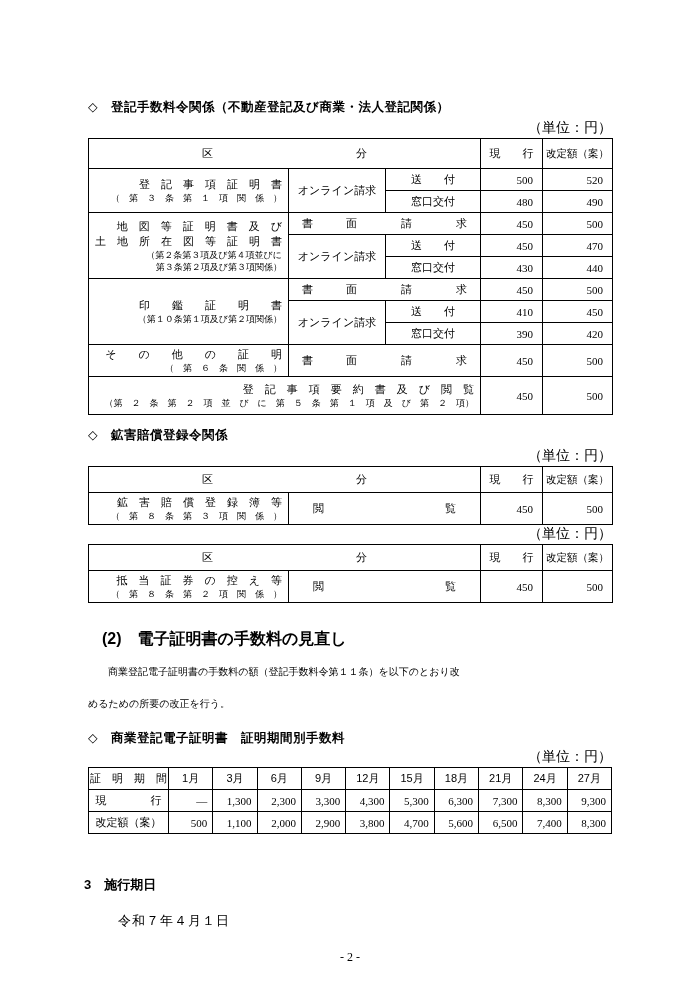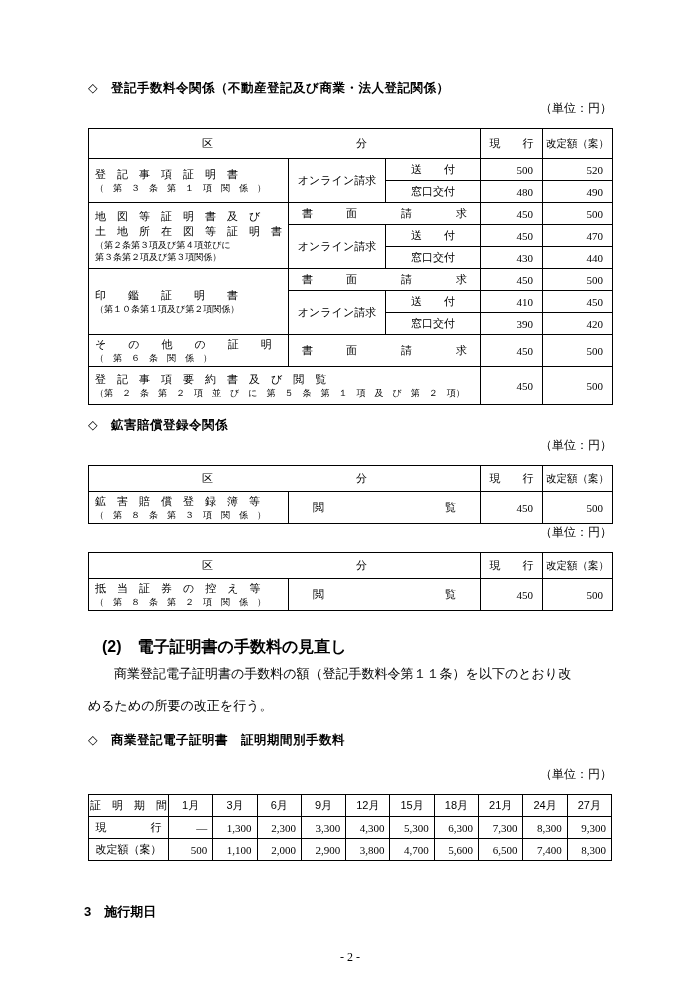--- a/index.html
+++ b/index.html
@@ -3,47 +3,48 @@
 <meta charset="utf-8">
 <style>
   * { box-sizing: border-box; margin: 0; padding: 0; }
   html, body { background: #ffffff; }
   body {
     width: 700px; height: 993px;
     color: #000;
     font-family: "Liberation Sans", "DejaVu Sans", sans-serif;
   }
   .page { position: relative; width: 700px; height: 993px; overflow: hidden; background: #fff; }
-  .content { position: absolute; left: 88px; top: 80px; width: 524px; }
+  .content { position: absolute; left: 88px; top: 99px; width: 524px; }
 
   .sec-title { font-size: 12.5px; font-weight: bold; margin: 0 0 3px 0; letter-spacing: 0.5px; }
   .mt { margin-top: 12px; }
-  .unit { font-size: 12px; text-align: right; margin: 0 0 11px 0; }
+  .unit { font-size: 14px; text-align: right; margin: 0 0 1px 0; }
 
   table { border-collapse: collapse; width: 524px; table-layout: fixed; font-size: 11px; border: 1.5px solid #000; }
   td { border: 1px solid #000; overflow: hidden; vertical-align: middle; }
   tr.h30 { height: 30px; }
   tr.h26 { height: 26px; }
   tr.h22 { height: 22px; }
   tr.h32 { height: 32px; margin-left: 17px; }
   tr.h38 { height: 38px; padding-left: 42px; }
   td.center { text-align: center; }
   td.num { text-align: right; padding-right: 9px; font-family: Liberation Serif, serif; }
   td.hdr-rev { font-size: 10.5px; }
-  td.cat { padding: 2px 6px; }
+  td.cat { padding: 2px 6px; text-align: right; }
   .cat-main { font-size: 11px; line-height: 15px; white-space: pre; }
   .cat-note { font-size: 9px; line-height: 12px; white-space: pre; }
 
   .sub-heading { font-size: 16px; font-weight: bold; margin: 26px 0 0 14px; }
   .para {
+    margin-top: 6px;
     font-family: Liberation Sans, sans-serif;
-    font-size: 13px; line-height: 32px;
+    font-size: 10px; line-height: 32px;
     white-space: pre-line;
   }
-  .sec-title2 { font-size: 12.5px; font-weight: bold; margin: 10px 0 17px 0; letter-spacing: 0.5px; }
+  .sec-title2 { font-size: 12.5px; font-weight: bold; margin: 10px 0 1px 0; letter-spacing: 0.5px; }
 
   .cert-table td { height: 22px; }
   .cert-table td.center { }
   .cert-table td.num { text-align: right; padding-right: 5px; }
 
   .sec3-heading { font-size: 13px; font-weight: bold; margin: 42px 0 0 -4px; }
   .sec3-body { font-family: "Liberation Serif", "DejaVu Serif", serif; font-size: 13px; margin: 18px 0 0 30px; letter-spacing: 1px; }
 
   .footer {
     position: absolute; left: 0; top: 950px; width: 700px;
@@ -271,17 +272,18 @@
           <td class="num">4,700</td>
           <td class="num">5,600</td>
           <td class="num">6,500</td>
           <td class="num">7,400</td>
           <td class="num">8,300</td>
         </tr>
       </tbody>
     </table>
 
     <div class="sec3-heading">3　施行期日</div>
+    <div class="sec3-body">令和７年４月１日</div>
 
   </div>
 
   <div class="footer">- 2 -</div>
 </div>
 
 </body></html>

